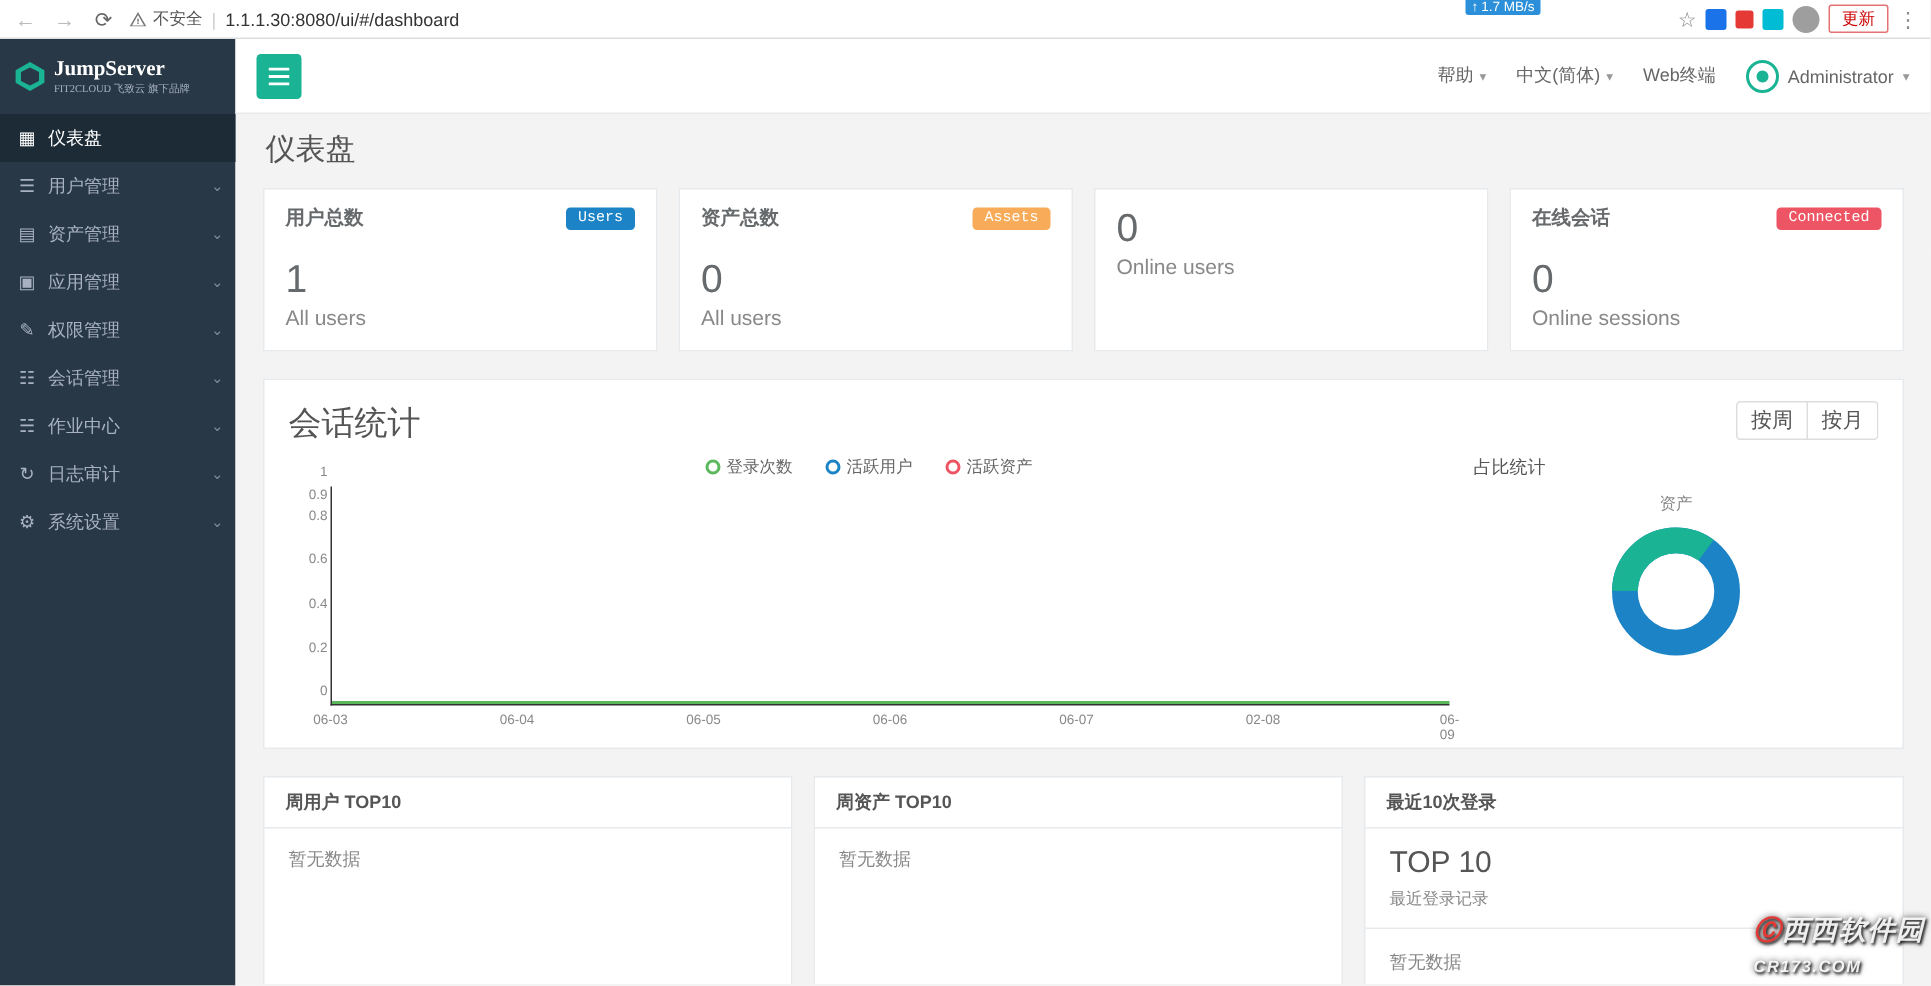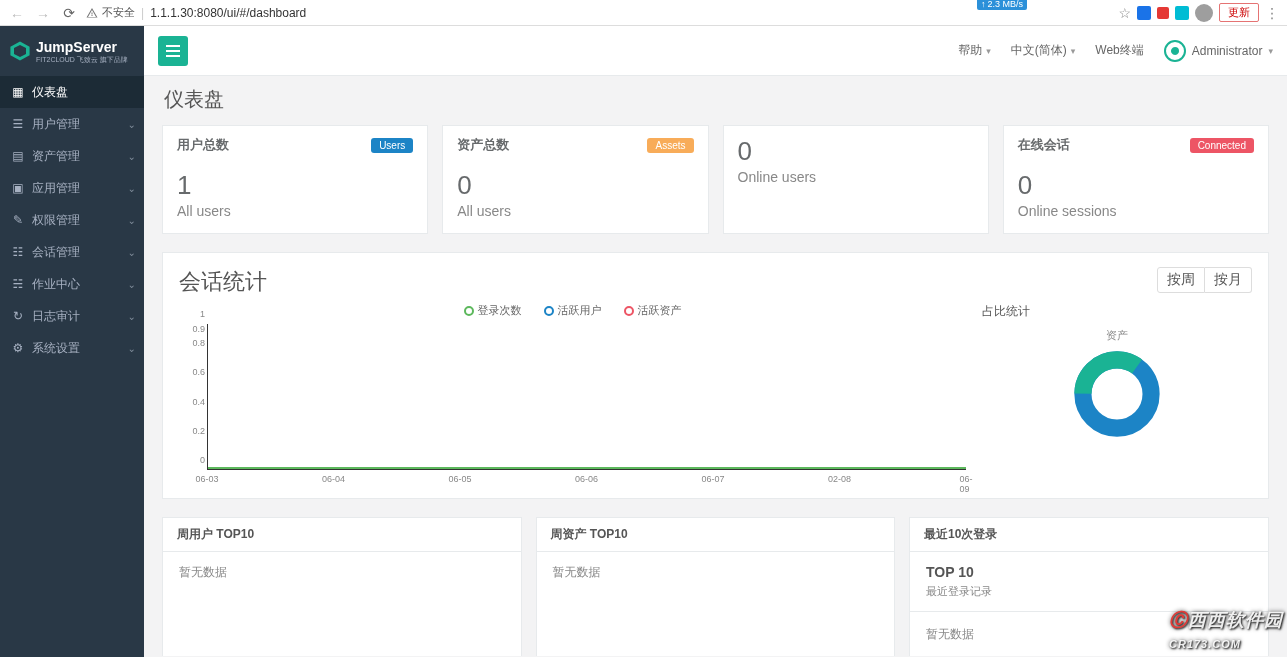--- a/index.html
+++ b/index.html
@@ -20,21 +20,21 @@
 .browser-chrome .ext-ico { width:14px; height:14px; background:#1a73e8; display:inline-block; border-radius:2px; }
 .browser-chrome .ext-ico.red { background:#e53935; width:12px; height:12px; }
 .browser-chrome .avatar { width:18px; height:18px; border-radius:50%; background:#9e9e9e; }
 .browser-chrome .update-btn { border:1px solid #e57373; color:#c00; font-size:11px; padding:1px 8px; border-radius:2px; background:#fff; }
 .browser-chrome .dots { color:#888; font-size:14px; }
 
 
 .app { display:flex; height:calc(657px - 26px); }
 
 
-.sidebar { width:144px; background:#293846; color:#a7b1c2; display:flex; flex-direction:column; }
+.sidebar { width:157px; background:#293846; color:#a7b1c2; display:flex; flex-direction:column;font-family:Liberation Serif, serif; }
 .logo-wrap { height:50px; padding:6px 8px; display:flex; align-items:center; color:#fff; }
 .logo-mark { width:24px; height:24px; margin-right:4px; }
 .logo-text .t1 { font-size:14px; font-weight:bold; line-height:1; color:#fff; }
 .logo-text .t2 { font-size:7px; color:#a7b1c2; line-height:1; margin-top:2px; }
 .menu { flex:1; }
 .menu-item { height:32px; display:flex; align-items:center; padding:0 10px; font-size:12px; position:relative; cursor:pointer; }
 .menu-item.active { background:#1c2b36; color:#fff; }
 .menu-item .mi-icon { width:16px; display:flex; align-items:center; justify-content:center; margin-right:6px; font-size:12px; }
 .menu-item .chev { position:absolute; right:8px; font-size:10px; color:#7f8b9a; }
 
@@ -51,21 +51,21 @@
 
 .pg-title { padding:10px 20px 4px; font-size:20px; color:#555; font-weight:300; }
 
 .content { padding:8px 18px 18px; overflow-y:auto; height:calc(100% - 50px - 42px); }
 
 
 .cards-row { display:flex; gap:14px; margin-bottom:18px; }
 .card { background:#fff; border:1px solid #e7eaec; flex:1; padding:10px 14px 14px; }
 .card-hd { display:flex; justify-content:space-between; align-items:center; margin-bottom:16px; border-bottom:0px solid #eee; }
 .card-hd .t { font-size:13px; color:#676a6c; font-weight:600; }
-.badge { font-size:10px; padding:2px 8px; border-radius:3px; color:#fff; }
+.badge { font-size:10px; padding:2px 8px; border-radius:3px; color:#fff;font-family:Liberation Mono, monospace; }
 .badge.b-info { background:#1c84c6; }
 .badge.b-warn { background:#f8ac59; }
 .badge.b-succ { background:#1ab394; }
 .badge.b-danger { background:#ed5565; }
 .card .big { font-size:26px; color:#676a6c; font-weight:300; }
 .card .sub { font-size:14px; color:#888; margin-top:2px; }
 
 
 .panel { background:#fff; border:1px solid #e7eaec; padding:14px 16px; margin-bottom:18px; }
 .panel-hd-row { display:flex; align-items:flex-start; }
@@ -96,21 +96,21 @@
 .donut-wrap .lbl { font-size:11px; color:#888; margin-bottom:6px; }
 .donut { width:90px; height:90px; }
 
 
 .bottom-row { display:flex; gap:14px; }
 .bpanel { background:#fff; border:1px solid #e7eaec; }
 .bpanel .hd { padding:8px 14px; border-bottom:1px solid #e7eaec; font-size:12px; color:#555; font-weight:600; }
 .bpanel .bd { padding:12px 16px; font-size:12px; color:#888; }
 .bpanel.wide { flex:1; }
 .bpanel.narrow { width:360px; }
-.top10-title { font-size:14px; color:#555; font-weight:700; margin-bottom:4px; }
+.top10-title { font-size:20px; color:#555; font-weight:400; margin-bottom:4px; }
 .top10-sub { font-size:11px; color:#888; }
 .bpanel.narrow .bd2 { border-top:1px solid #e7eaec; padding:14px 16px; font-size:12px; color:#888; }
 
 .watermark { position:fixed; right:4px; bottom:4px; font-size:18px; font-style:italic; font-weight:bold;
   color:rgba(255,255,255,.9); text-shadow:0 0 4px #444, 1px 1px 2px #000; pointer-events:none; letter-spacing:1px; }
 .watermark .red { color:#e53935; }
 </style>
 </head>
 <body>
 
@@ -122,21 +122,21 @@
     <svg viewBox="0 0 24 24">
         <path fill="#777" d="M12 2L1 21h22L12 2zm0 4l8 14H4l8-14zm-1 5v4h2v-4h-2zm0 5v2h2v-2h-2z"></path>
       </svg>
     <span>不安全</span>
   </div>
   <div class="url-sep">|</div>
   <div class="url">1.1.1.30:8080/ui/#/dashboard</div>
   <div class="spacer"></div>
   <span class="ext-badge">
       <span>↑</span>
-      <span>2.3 MB/s</span>
+      <span>1.7 MB/s</span>
     </span>
   <div class="right-icons">
     <span class="star">☆</span>
     <span class="ext-ico"></span>
     <span class="ext-ico red"></span>
     <span class="ext-ico" style="background:#00bcd4"></span>
     <span class="avatar"></span>
     <span class="update-btn">更新</span>
     <span class="dots">⋮</span>
   </div>

